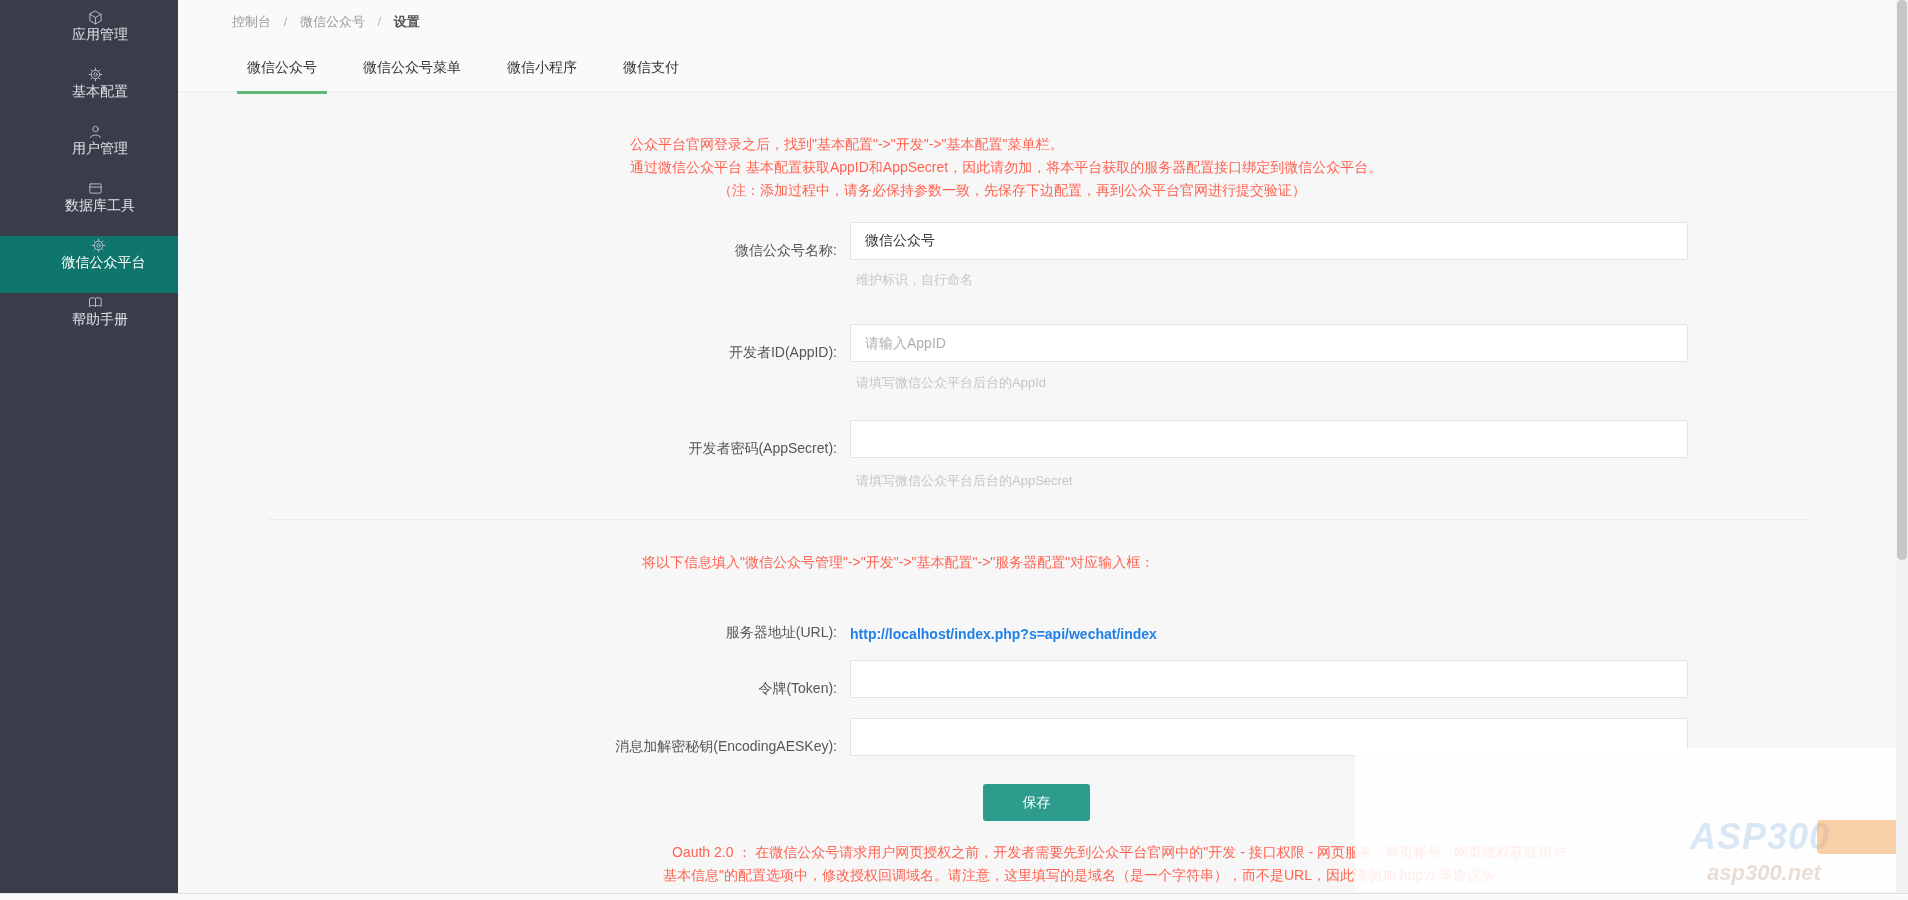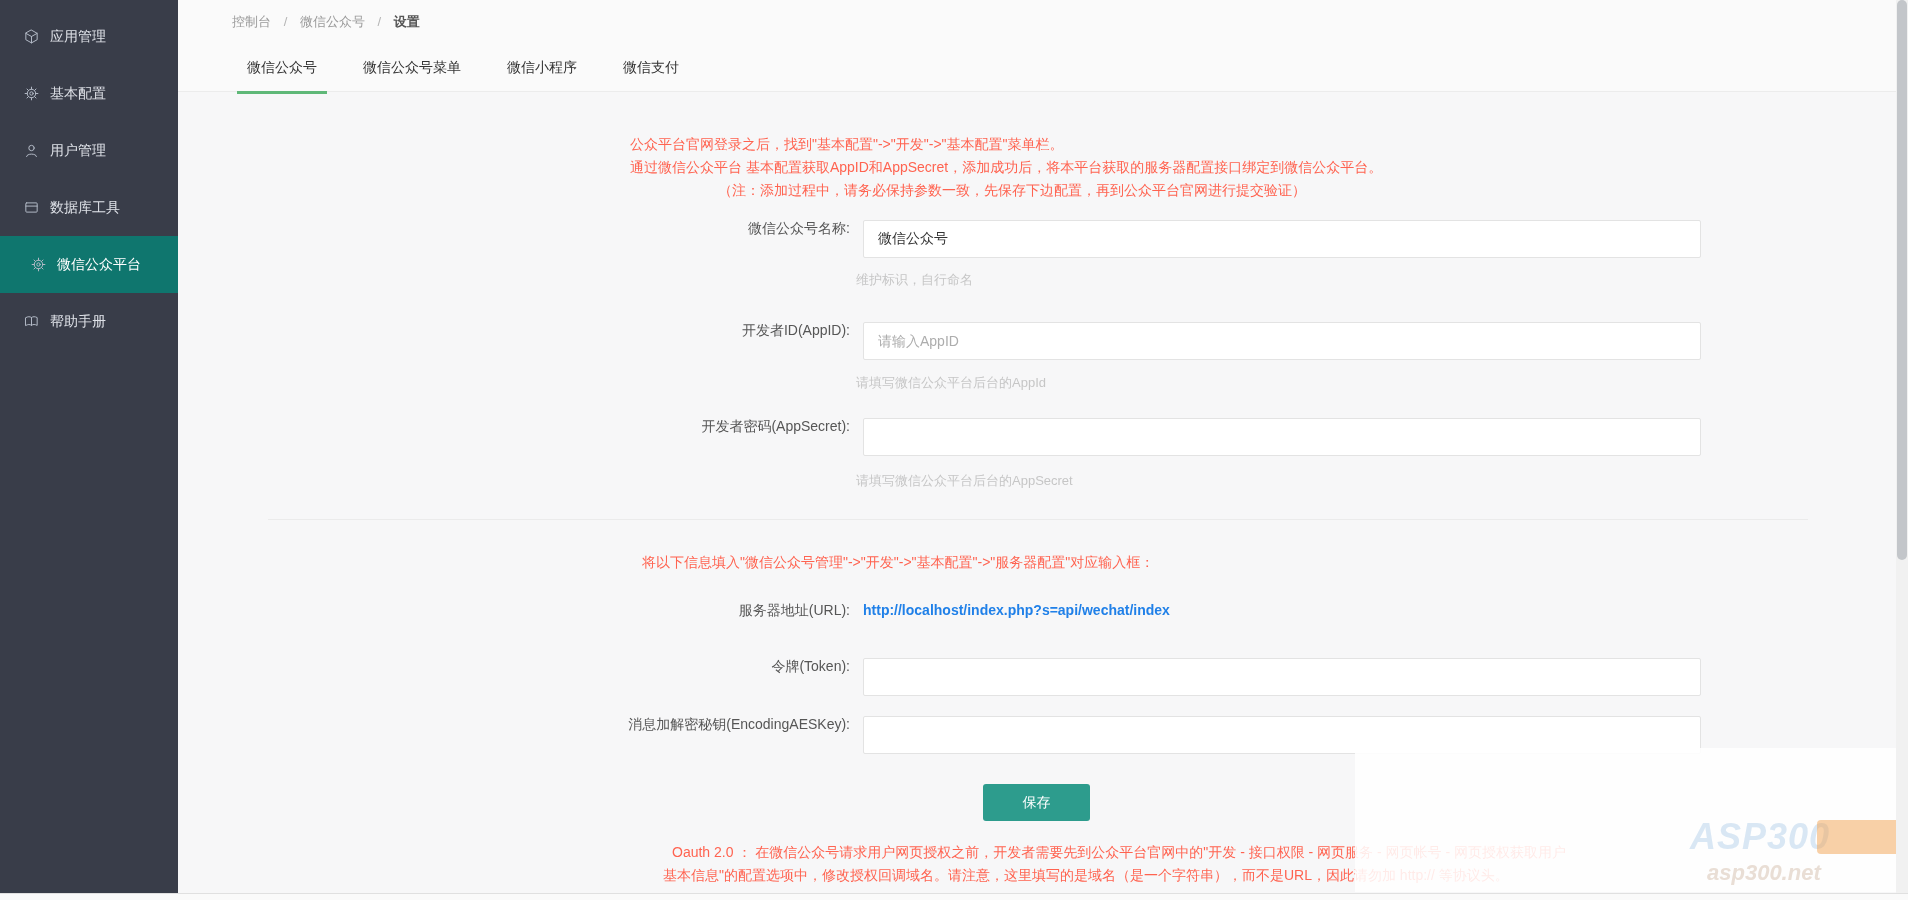--- a/index.html
+++ b/index.html
@@ -3,21 +3,21 @@
 <meta charset="utf-8">
 <style>
   * { margin:0; padding:0; box-sizing:border-box; }
   html,body { width:1908px; height:900px; overflow:hidden;
     font-family:"Liberation Sans","DejaVu Sans",sans-serif; background:#f7f7f8; }
 
   
   .sidebar { position:absolute; left:0; top:0; width:178px; height:895px;
     background:#393d49; padding-top:8px; z-index:5; }
   .side-item { height:57px; display:flex; align-items:center; padding-left:22px;
-    color:#dfe2e8; font-size:14px; cursor:pointer; }
+    color:#dfe2e8; font-size:14px; cursor:pointer;flex-direction:column; }
   .side-item .icon { width:18px; height:18px; margin-right:10px; flex:0 0 18px;
     color:#aeb6c2; display:inline-flex; align-items:center; justify-content:center; }
   .side-item.active { background:#0f766e; padding-left:29px; color:#ffffff; }
   .side-item svg { width:17px; height:17px; stroke:#b3bac6; fill:none;
     stroke-width:1.4; stroke-linecap:round; stroke-linejoin:round; }
 
   
   .main { position:absolute; left:178px; top:0; width:1718px; height:764px; }
   .header { position:absolute; left:0; top:0; width:100%; height:92px;
     background:#fafafa; border-bottom:1px solid #ececec; }
@@ -32,21 +32,21 @@
 
   
   .notice { position:absolute; font-size:14px; color:#ff6350; line-height:23px; }
   .notice-top { top:133px; left:452px; }
   .notice-top .indent { padding-left:12px;text-align:center; }
   .notice-mid { top:551px; left:464px; }
   .notice-bottom { top:841px; left:485px; line-height:23px; width:1250px; }
   .notice-bottom .l1 { margin-left:9px; white-space:nowrap; overflow:hidden; }
   .notice-bottom .l2 { white-space:nowrap; overflow:hidden; }
 
-  .frow { position:absolute; left:0; display:flex; align-items:flex-start; height:40px;padding-left:13px; }
+  .frow { position:absolute; left:0; display:flex; align-items:flex-end; height:40px; }
   .flabel { width:659px; text-align:right; font-size:14px; color:#565656; }
   .finput { margin-left:13px; width:838px; height:38px; background:#fff;
     border:1px solid #e3e3e3; border-radius:2px; padding:0 14px; font-size:14px;
     color:#333; font-family:"Liberation Sans","DejaVu Sans",sans-serif; outline:none; }
   .finput::placeholder { color:#adadad; }
   .fhelp { position:absolute; left:672px; font-size:13px; color:#c6c6c6;margin-left:6px; }
   .row-name   { top:220px; } .help-name   { top:271px; }
   .row-appid  { top:322px; } .help-appid  { top:374px;text-align:right; }
   .row-secret { top:418px; } .help-secret { top:472px; }
   .hr-divider { position:absolute; top:519px; left:90px; width:1540px; height:0;
@@ -151,21 +151,21 @@
 
   <div class="tabs">
     <div class="tab active">微信公众号</div>
     <div class="tab">微信公众号菜单</div>
     <div class="tab">微信小程序</div>
     <div class="tab">微信支付</div>
   </div>
 
   <div class="notice notice-top">
     <div>公众平台官网登录之后，找到"基本配置"-&gt;"开发"-&gt;"基本配置"菜单栏。</div>
-    <div>通过微信公众平台 基本配置获取AppID和AppSecret，添加成功后，将本平台获取的服务器配置接口绑定到微信公众平台。</div>
+    <div>通过微信公众平台 基本配置获取AppID和AppSecret，因此请勿加，将本平台获取的服务器配置接口绑定到微信公众平台。</div>
     <div class="indent">（注：添加过程中，请务必保持参数一致，先保存下边配置，再到公众平台官网进行提交验证）</div>
   </div>
 
   <div class="frow row-name">
     <div class="flabel">微信公众号名称:</div>
     <input class="finput" type="text" value="微信公众号" style="">
   </div>
   <div class="fhelp help-name">维护标识，自行命名</div>
 
   <div class="frow row-appid">

